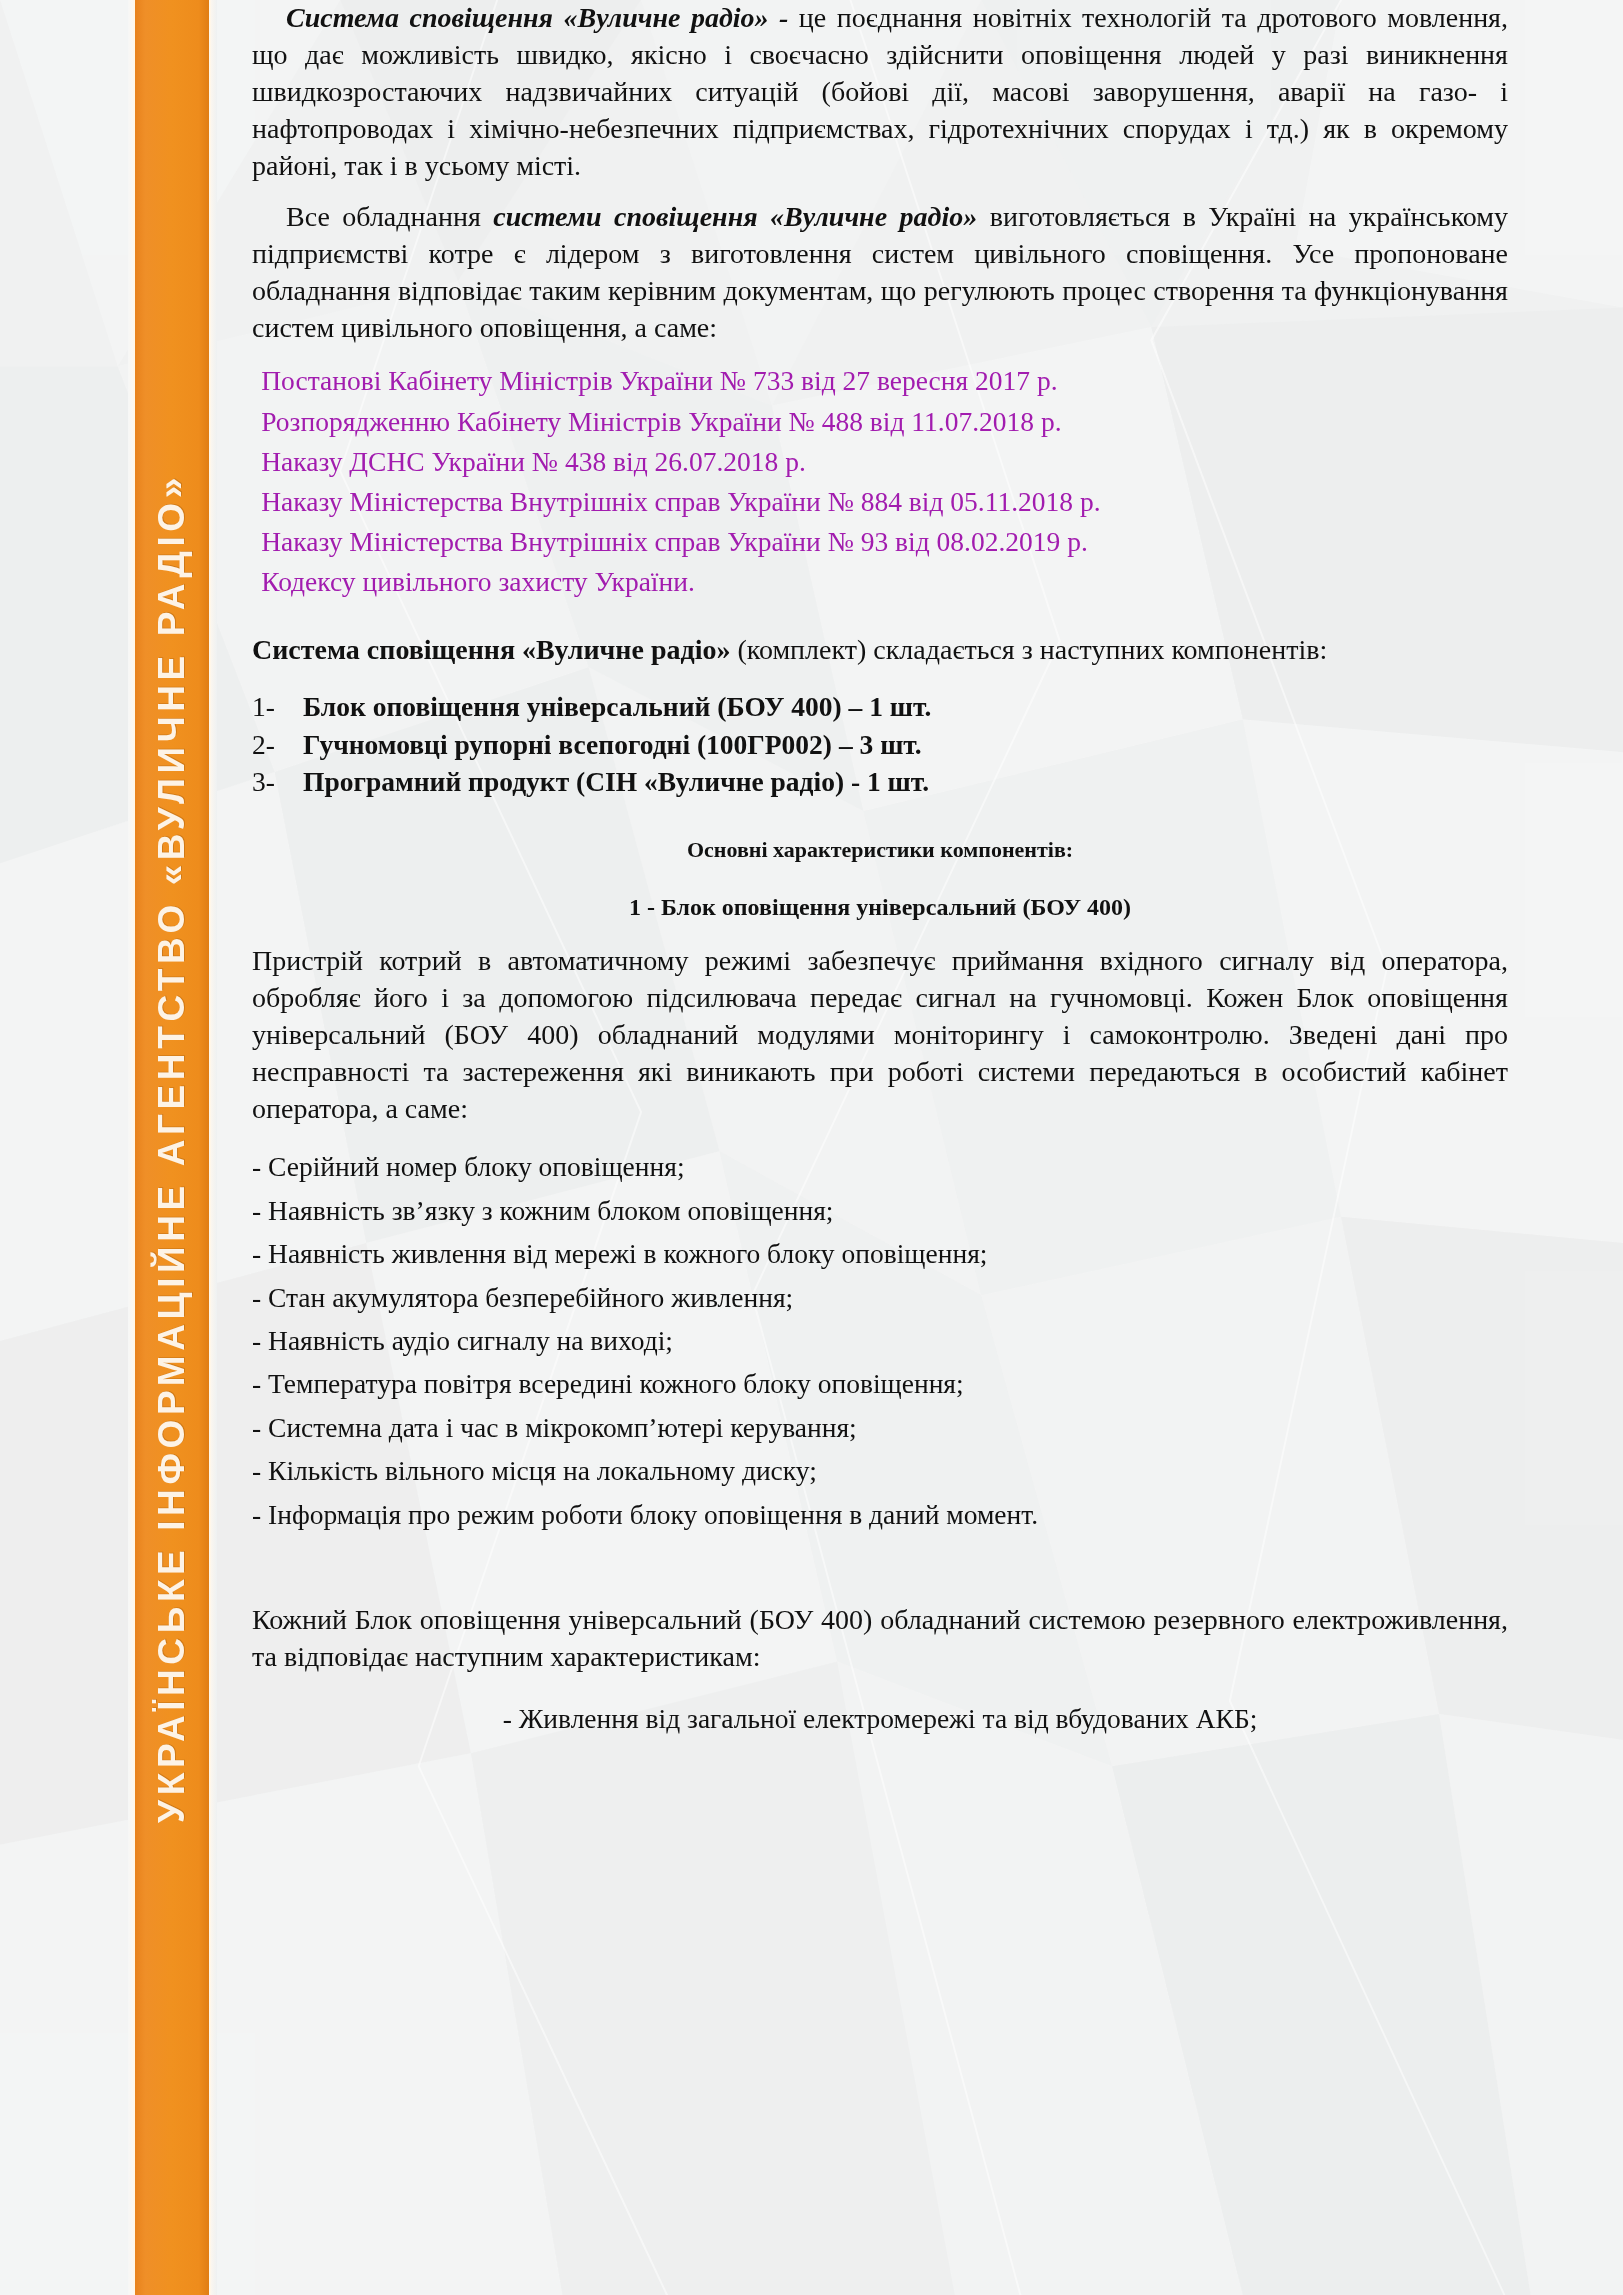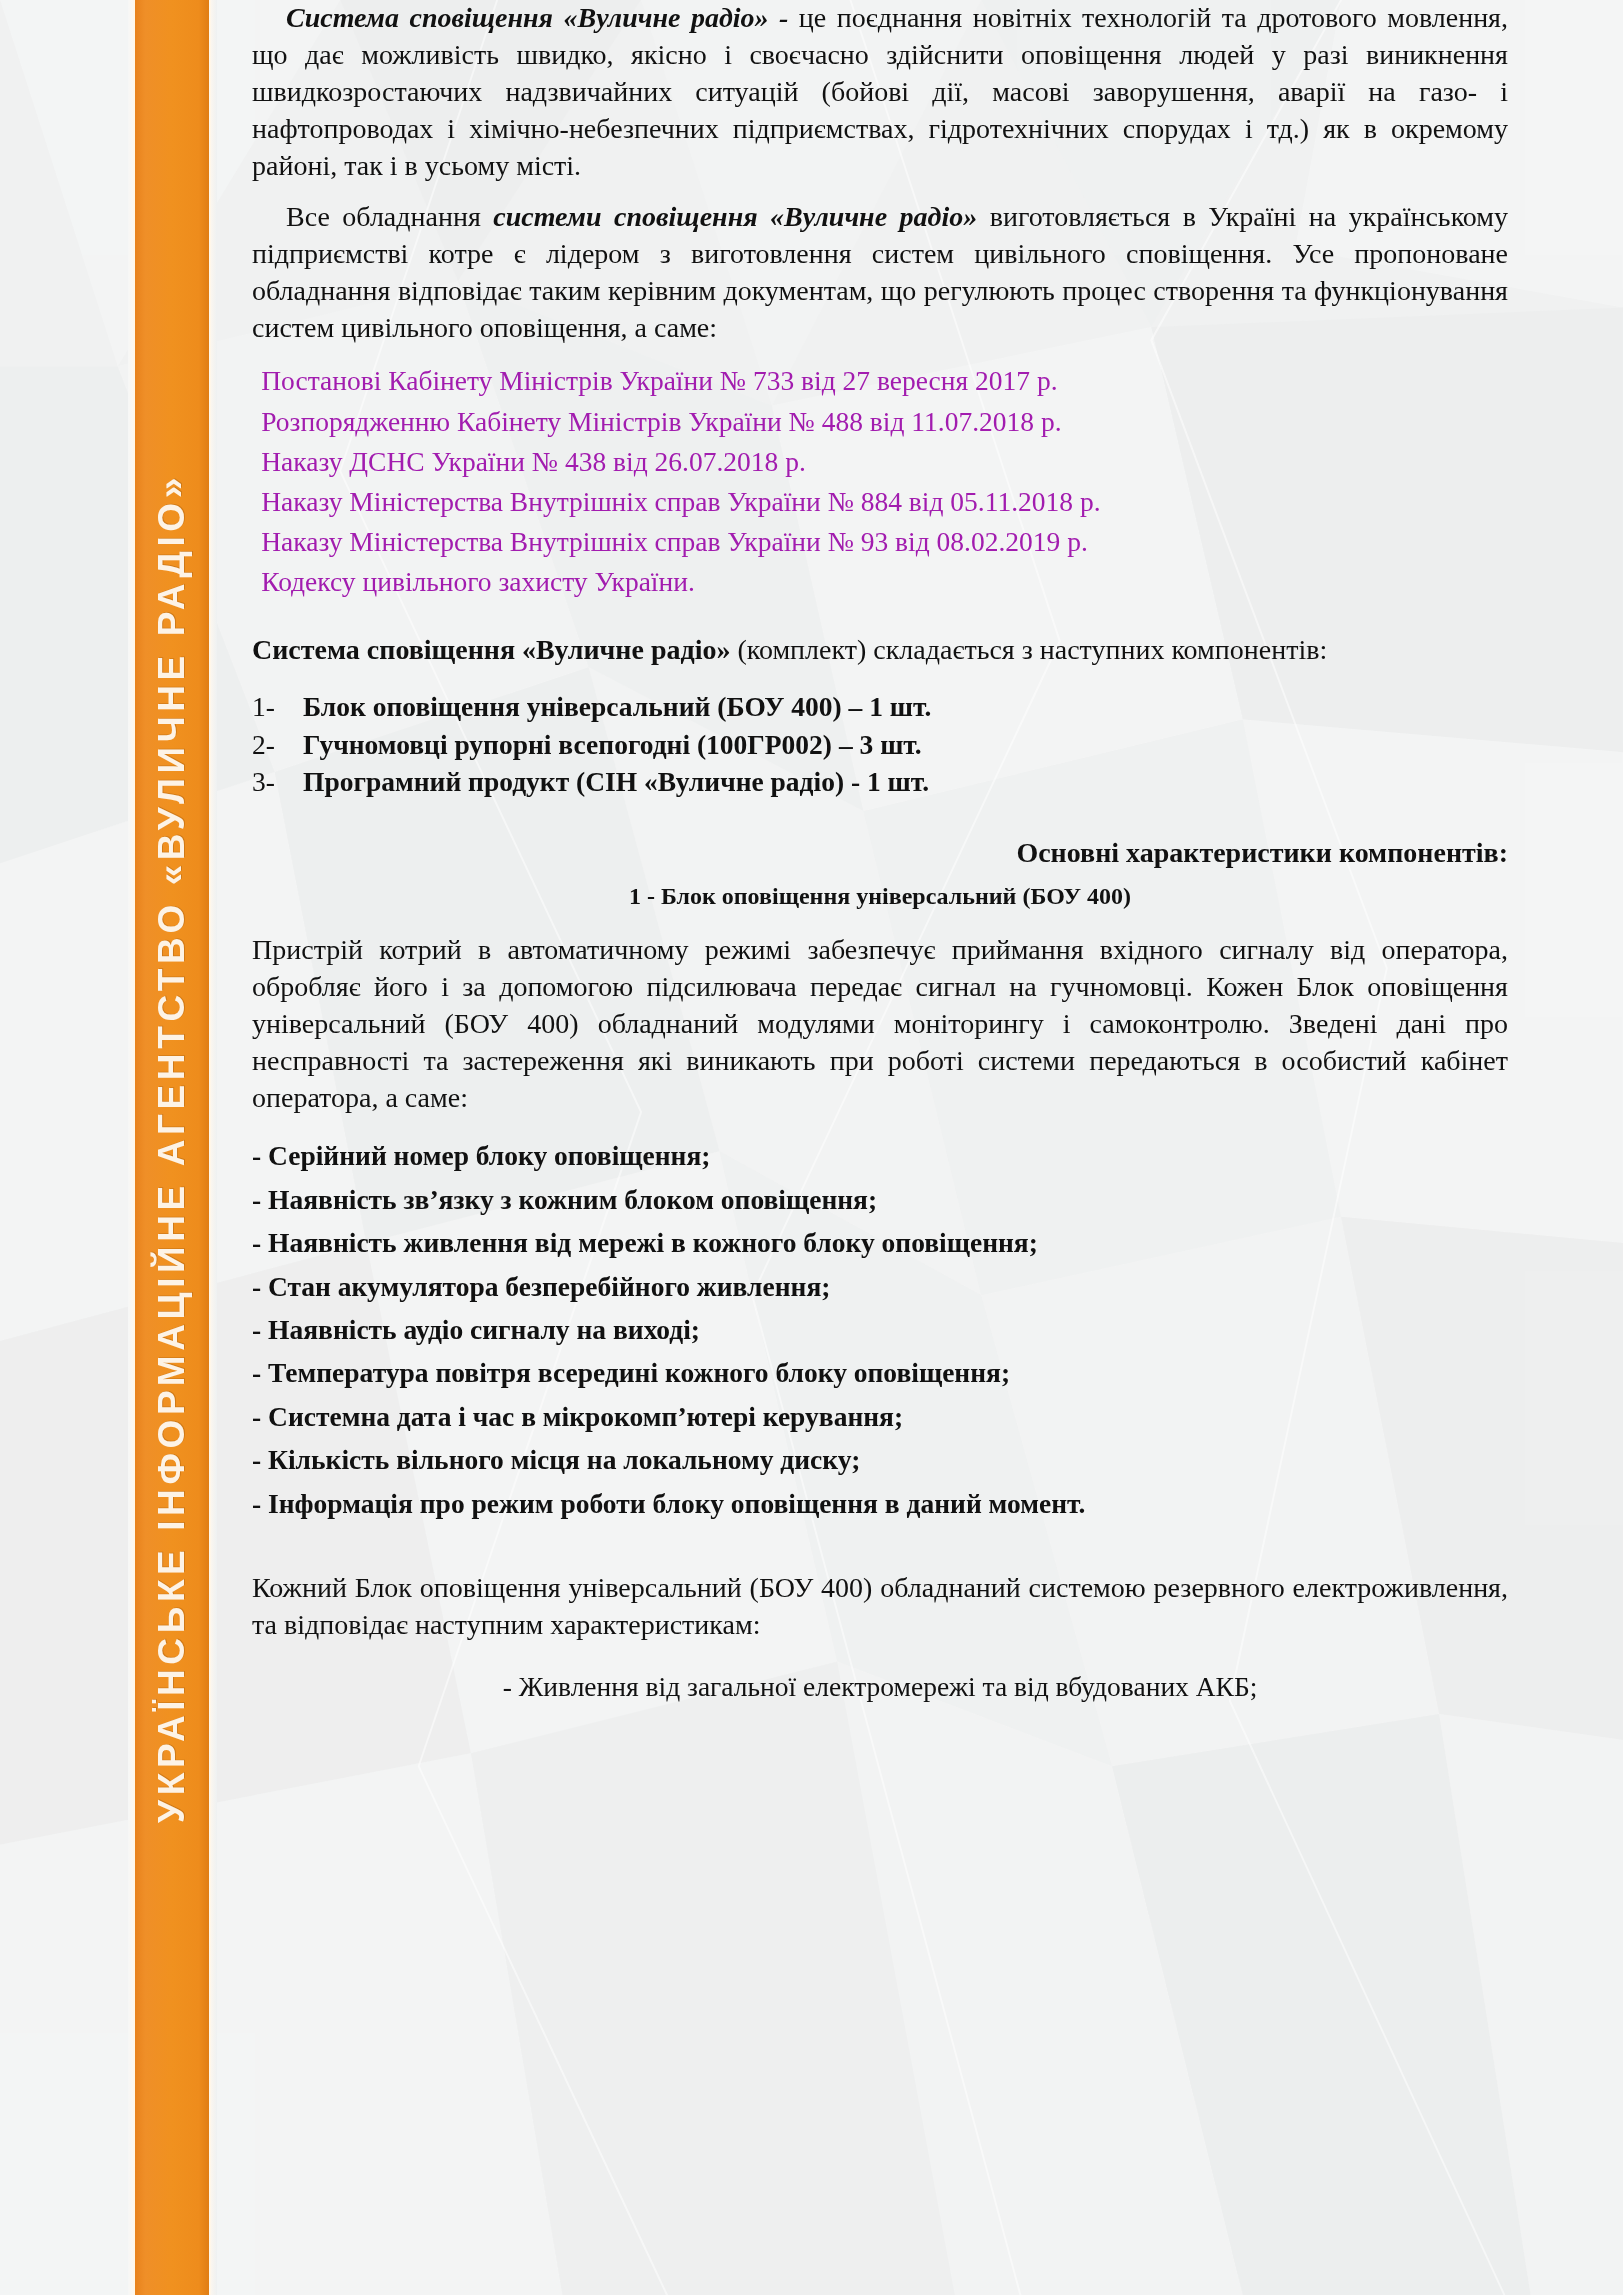--- a/index.html
+++ b/index.html
@@ -111,33 +111,33 @@
   .num-row {
     display: flex;
     font-size: 27.5px;
     line-height: 1.36;
     font-weight: 700;
   }
   .num-row .num { width: 51px; font-weight: 400; }
   .num-row .txt { flex: 1; }
 
   .heading-center {
-    text-align: right;
-    font-weight: 700;
-    font-size: 28px;
-    margin-bottom: 14px;
+    text-align: center;
+    font-weight: 700;
+    font-size: 22px;
+    margin-bottom: 31px;
   }
   .subheading-center {
     text-align: center;
     font-weight: 700;
     font-size: 24px;
     margin-bottom: 22px;
   }
 
-  .bullets { margin-top: 17px; margin-bottom: 11px; font-weight: bold; }
+  .bullets { margin-top: 17px; margin-bottom: 32px; }
   .bullets li {
     list-style: none;
     font-size: 27.5px;
     line-height: 1.58;
     white-space: nowrap;
   }
 
   .spacer-lg { height: 34px; }
 
   .tail-bullets li {

